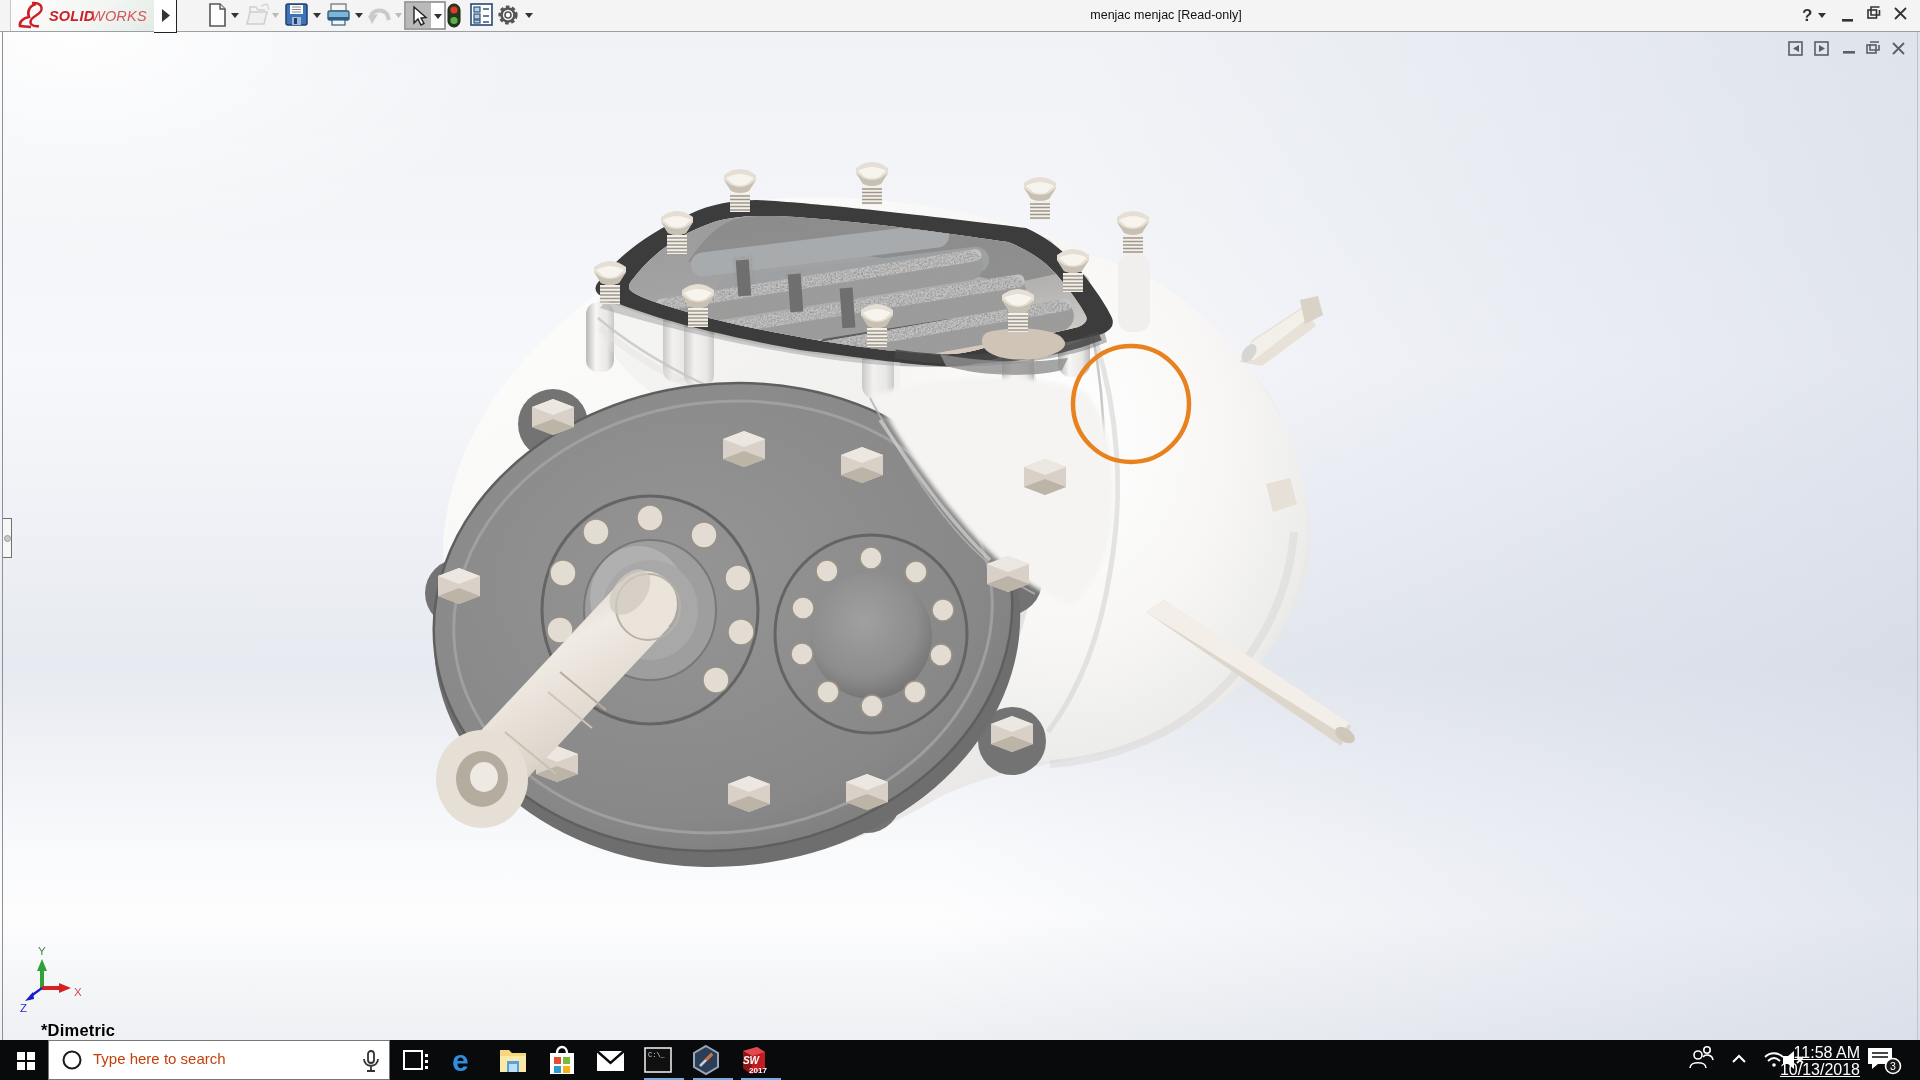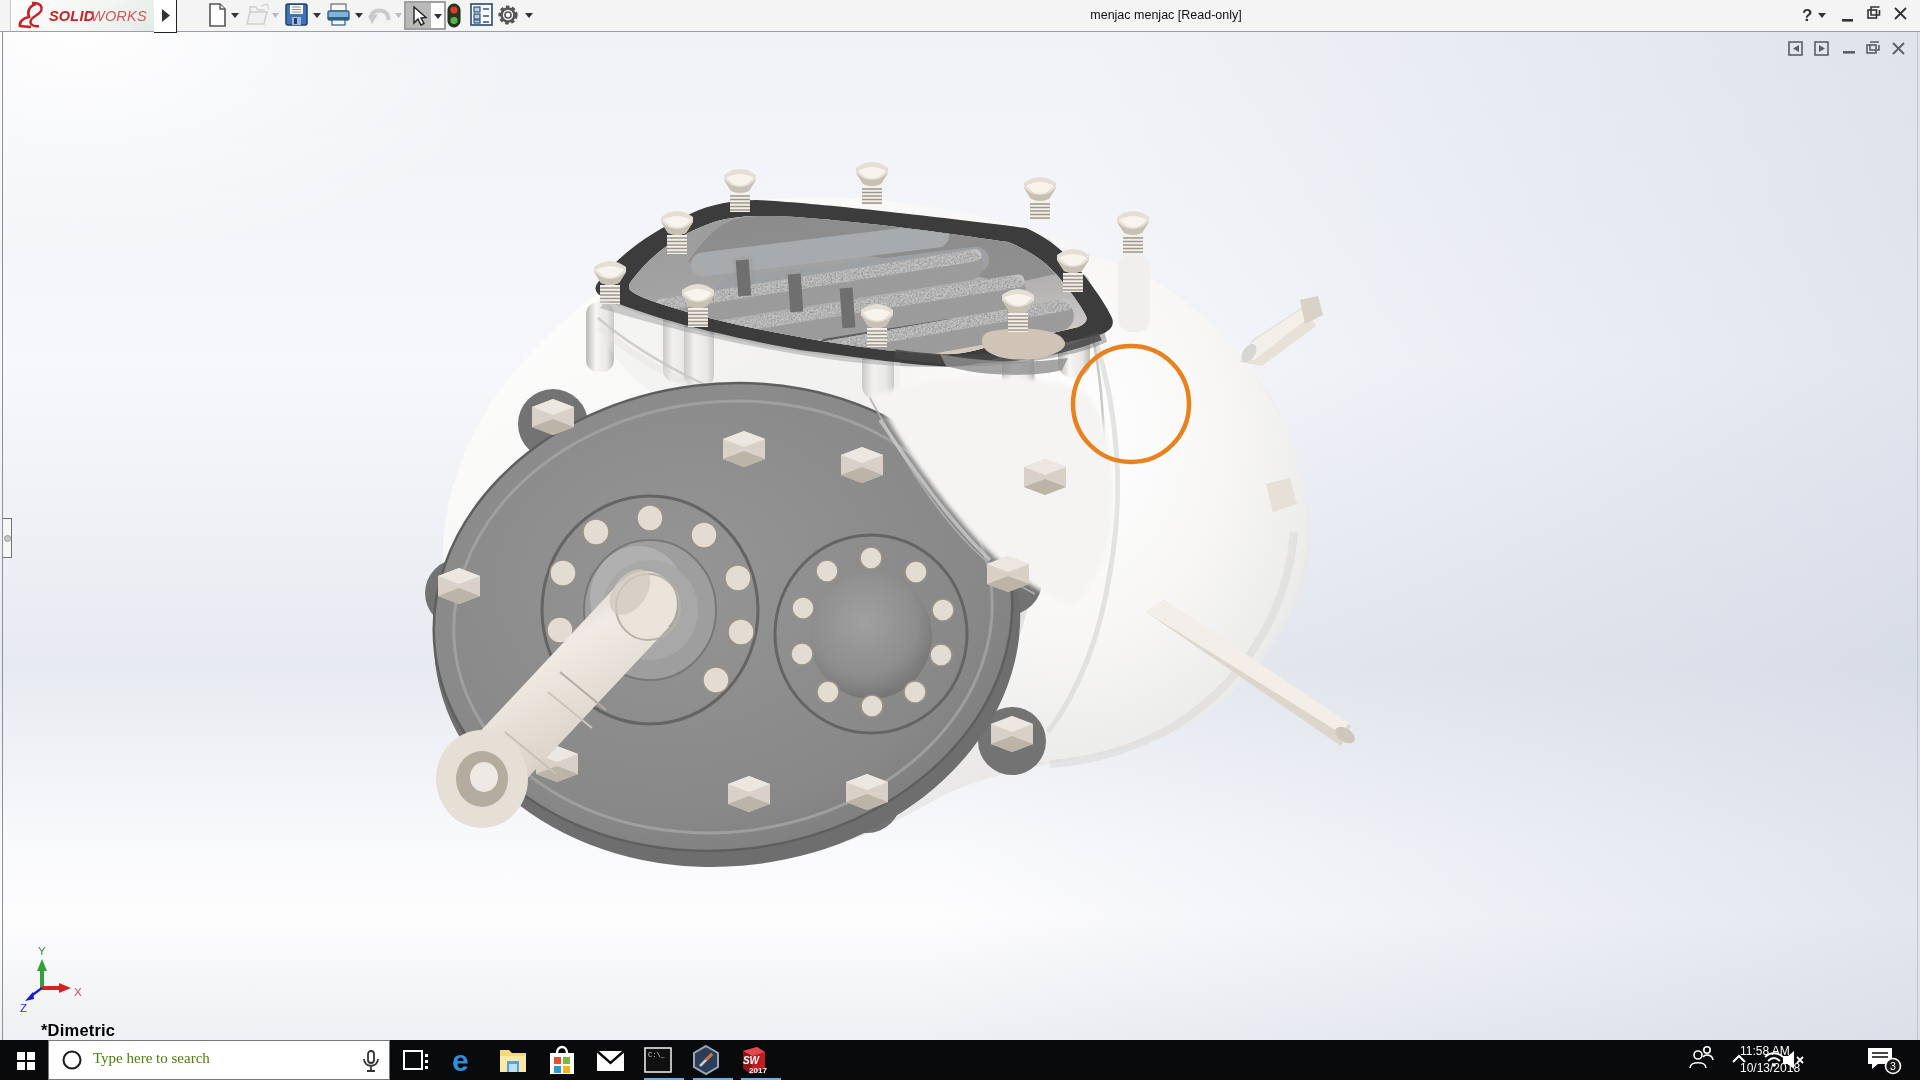--- a/index.html
+++ b/index.html
@@ -26,22 +26,22 @@
   #tab{position:absolute;left:3px;top:518px;width:8px;height:38px;background:#f7f7f5;
     border:1px solid #6d7278;border-left:none;}
   #tab i{position:absolute;left:1px;top:16px;width:5px;height:5px;border-radius:50%;
     background:#c9c9c9;border:1px solid #9a9a9a;}
   #dimetric{position:absolute;left:13px;top:1021px;color:#000;
     font-size:16.5px;font-weight:bold;letter-spacing:0.2px;margin-left:28px;}
   
   #taskbar{position:absolute;left:0;top:1040px;width:1920px;height:40px;background:#090a0c;}
   #search{position:absolute;left:48px;top:1040px;width:342px;height:40px;background:#fff;
     border:1px solid #777;box-sizing:border-box;}
-  #search span{position:absolute;left:44px;top:9px;font-size:15px;color:#4d7c0f;font-family:Liberation Serif, serif;}
-  .clock{position:absolute;right:0;top:0;width:100%;color:#fff;font-size:12px;}
+  #search span{position:absolute;left:44px;top:9px;font-size:15px;color:#c2410c;}
+  .clock{position:absolute;right:0;top:0;width:100%;color:#fff;font-size:16px;text-align:right;text-decoration:underline;}
 </style>
 </head>
 <body>
 <div id="root">
 
   <div id="viewport"></div>
 
   <svg id="model" width="1920" height="1008" viewBox="0 0 1920 1008" style="position:absolute;left:0;top:32px;">
     <defs>
       <linearGradient id="bodyg" x1="0" y1="0" x2="0.9" y2="1">

